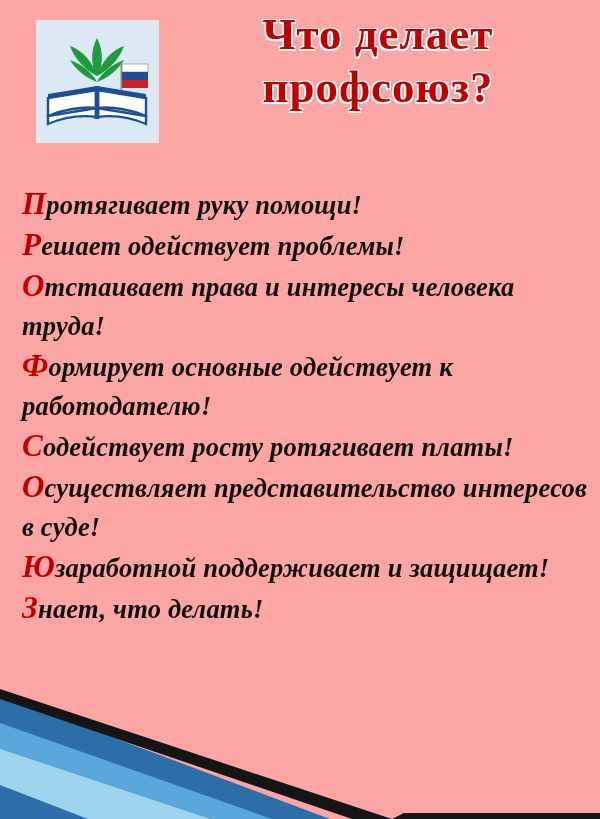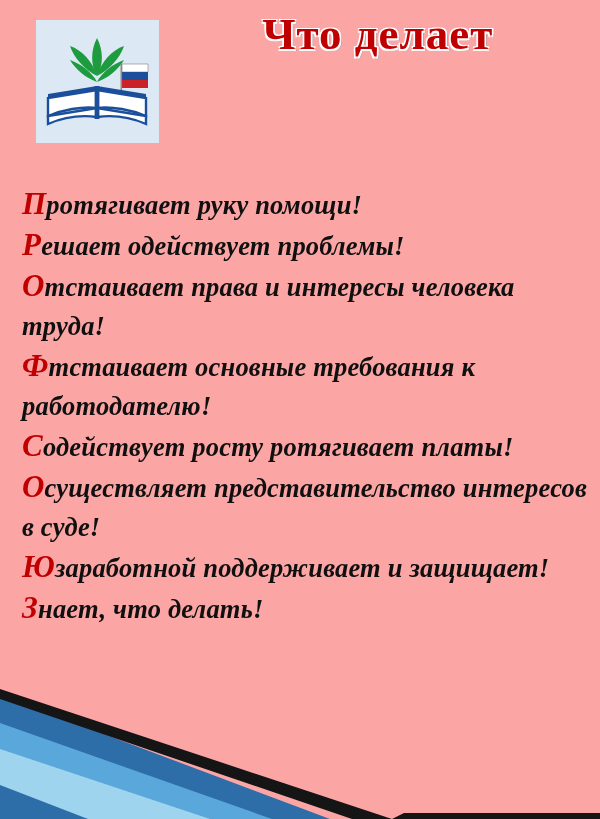--- a/index.html
+++ b/index.html
@@ -135,39 +135,40 @@
           <path d="M61 70 L12 78 L12 96 C26 90 46 86 61 88 Z" fill="#ffffff" stroke="#1b4f9c" stroke-width="2.4"></path>
           <path d="M61 88 L110 96 L110 104 C94 97 76 95 61 97 Z" fill="#ffffff" stroke="#1b4f9c" stroke-width="2.4"></path>
           <path d="M61 88 L12 96 L12 104 C28 97 46 95 61 97 Z" fill="#ffffff" stroke="#1b4f9c" stroke-width="2.4"></path>
           <rect x="58.6" y="66" width="4.8" height="33" fill="#1b4f9c"></rect>
         </g>
       </svg>
     </div>
 
     <div class="title-block">
       <div class="title-line">Что делает</div>
+      <div class="title-line">профсоюз?</div>
     </div>
   </div>
 
   <div class="list">
 
     <div class="line">
       <span class="cap">П</span><span class="rest">ротягивает руку помощи!</span>
     </div>
 
     <div class="line">
       <span class="cap">Р</span><span class="rest">ешает одействует проблемы!</span>
     </div>
 
     <div class="line wrap">
       <span class="cap">О</span><span class="rest">тстаивает права и интересы человека труда!</span>
     </div>
 
     <div class="line wrap">
-      <span class="cap">Ф</span><span class="rest">тстаивает основные требования к работодателю!</span>
+      <span class="cap">Ф</span><span class="rest">ормирует основные одействует к работодателю!</span>
     </div>
 
     <div class="line wrap">
       <span class="cap">С</span><span class="rest">одействует росту ротягивает платы!</span>
     </div>
 
     <div class="line wrap">
       <span class="cap">О</span><span class="rest">существляет представительство интересов в суде!</span>
     </div>
 

